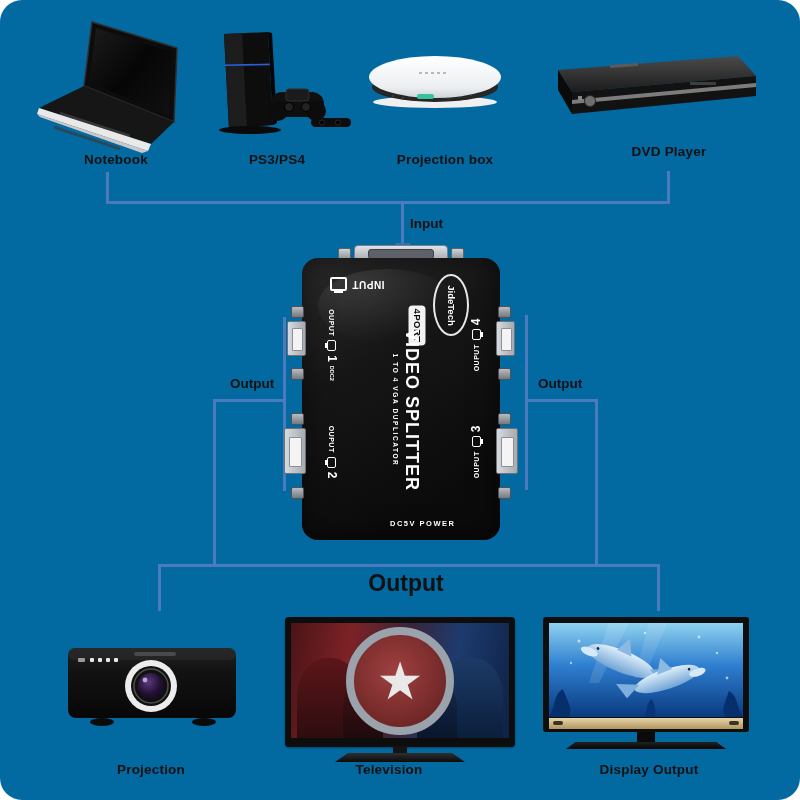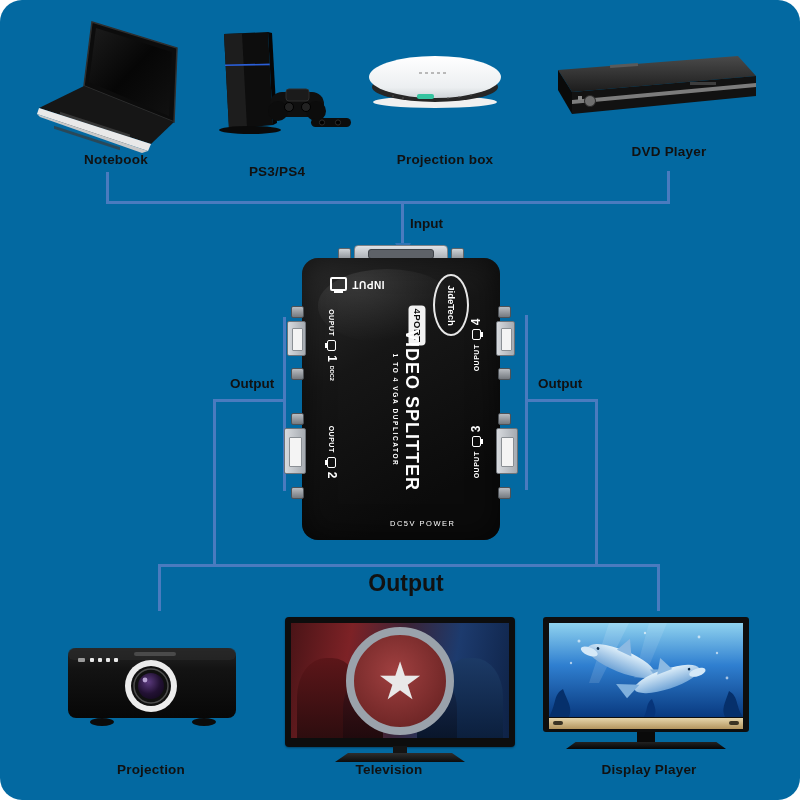--- a/index.html
+++ b/index.html
@@ -52,21 +52,21 @@
   .mon::after{content:"";position:absolute;left:2px;right:2px;bottom:-4px;height:2px;background:#fff;}
   .mon.small{width:9px;height:7px;border-width:1.5px;}
   .mon.small::after{bottom:-3px;height:1.5px;}
   .input-print .txt{color:#fff;font-size:10px;font-weight:700;letter-spacing:.5px;transform:rotate(180deg);}
   .out-label{position:absolute;width:74px;height:16px;display:flex;align-items:center;
     justify-content:center;gap:4px;color:#fff;white-space:nowrap;}
   .out-label .w{font-size:7px;font-weight:700;letter-spacing:.5px;}
   .out-label .n{font-size:12px;font-weight:700;}
   .out-label .x{font-size:5.5px;font-weight:700;}
   .power-print{position:absolute;left:390px;top:519px;color:#fff;font-size:7.5px;
-    font-weight:400;letter-spacing:1.5px;}
+    font-weight:700;letter-spacing:1.5px;}
   
   .tv1{position:absolute;left:285px;top:617px;width:230px;height:130px;background:#0d0d0d;
     border-radius:4px;box-shadow:0 1px 2px rgba(0,0,0,.35);}
   .tv1 .screen{position:absolute;left:6px;top:6px;right:6px;bottom:9px;overflow:hidden;
     background:linear-gradient(100deg,#4a1417 0%,#7d2226 26%,#3a2438 50%,#1d3b6e 72%,#0e2246 100%);}
   .tv1 .fig{position:absolute;bottom:-6px;width:64px;height:86px;border-radius:45% 45% 0 0;}
   .tv1 .fig.l{left:6px;background:linear-gradient(180deg,#5c1619,#2a0c0e);}
   .tv1 .fig.l2{left:52px;width:40px;height:64px;background:linear-gradient(180deg,#401218,#1d090c);}
   .tv1 .fig.r{right:6px;background:linear-gradient(180deg,#1c3a66,#0a1d3a);}
   .tv1 .fig.r2{right:52px;width:40px;height:64px;background:linear-gradient(180deg,#16294d,#081428);}
@@ -174,21 +174,21 @@
     <polygon points="32,44 216,28 216,48 32,66" fill="#121212"></polygon>
     <polygon points="32,52 216,35 216,39 32,56" fill="#8f8f8f" opacity=".85"></polygon>
     <polygon points="18,22 32,44 32,66 18,42" fill="#0a0a0a"></polygon>
     <circle cx="50" cy="53" r="5.5" fill="#6e6e6e" stroke="#2a2a2a"></circle>
     <rect x="38" y="48" width="4" height="4" fill="#888"></rect>
     <rect x="150" y="34" width="26" height="3" fill="#3d3d3d"></rect>
     <rect x="70" y="16" width="28" height="3" fill="#5a5a5a" transform="rotate(-4 84 17)"></rect>
   </svg>
 
   <div class="dev-label" style="left:116px;top:152px">Notebook</div>
-  <div class="dev-label" style="left:277px;top:164px">PS3/PS4</div>
+  <div class="dev-label" style="left:277px;top:152px">PS3/PS4</div>
   <div class="dev-label" style="left:445px;top:152px">Projection box</div>
   <div class="dev-label" style="left:669px;top:144px">DVD Player</div>
 
   <div class="line" style="left:106px;top:172px;width:3px;height:32px"></div>
   <div class="line" style="left:667px;top:171px;width:3px;height:33px"></div>
   <div class="line" style="left:106px;top:201px;width:564px;height:3px"></div>
   <div class="line" style="left:401px;top:204px;width:3px;height:40px"></div>
   <div class="arrow-down" style="left:395px;top:243px"></div>
   <div class="flow-label" style="left:410px;top:216px">Input</div>
 
@@ -360,15 +360,15 @@
     <div class="gold">
       <i style="left:4px"></i>
         <i style="right:4px"></i>
     </div>
     <div class="neck"></div>
     <div class="base"></div>
   </div>
 
   <div class="dev-label" style="left:151px;top:762px">Projection</div>
   <div class="dev-label" style="left:389px;top:762px">Television</div>
-  <div class="dev-label" style="left:649px;top:762px">Display Player</div>
+  <div class="dev-label" style="left:649px;top:762px">Display Output</div>
 
 </div>
 
 </body></html>

